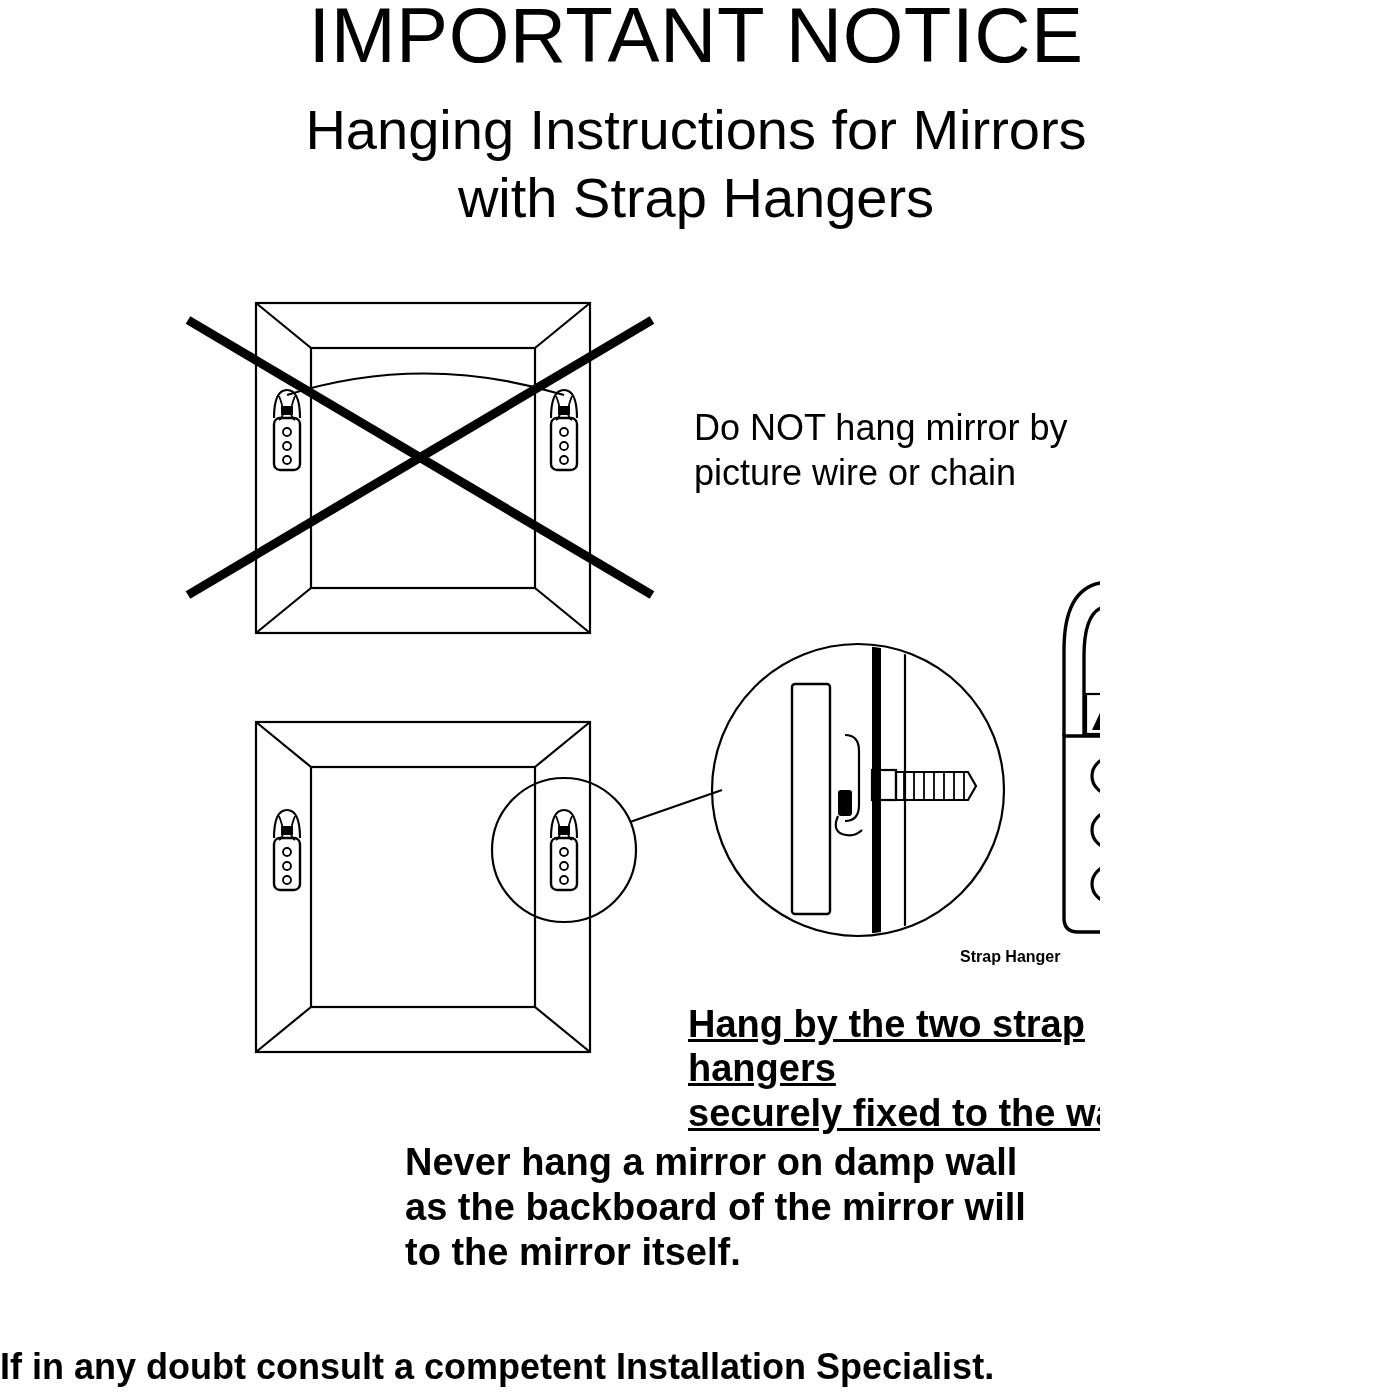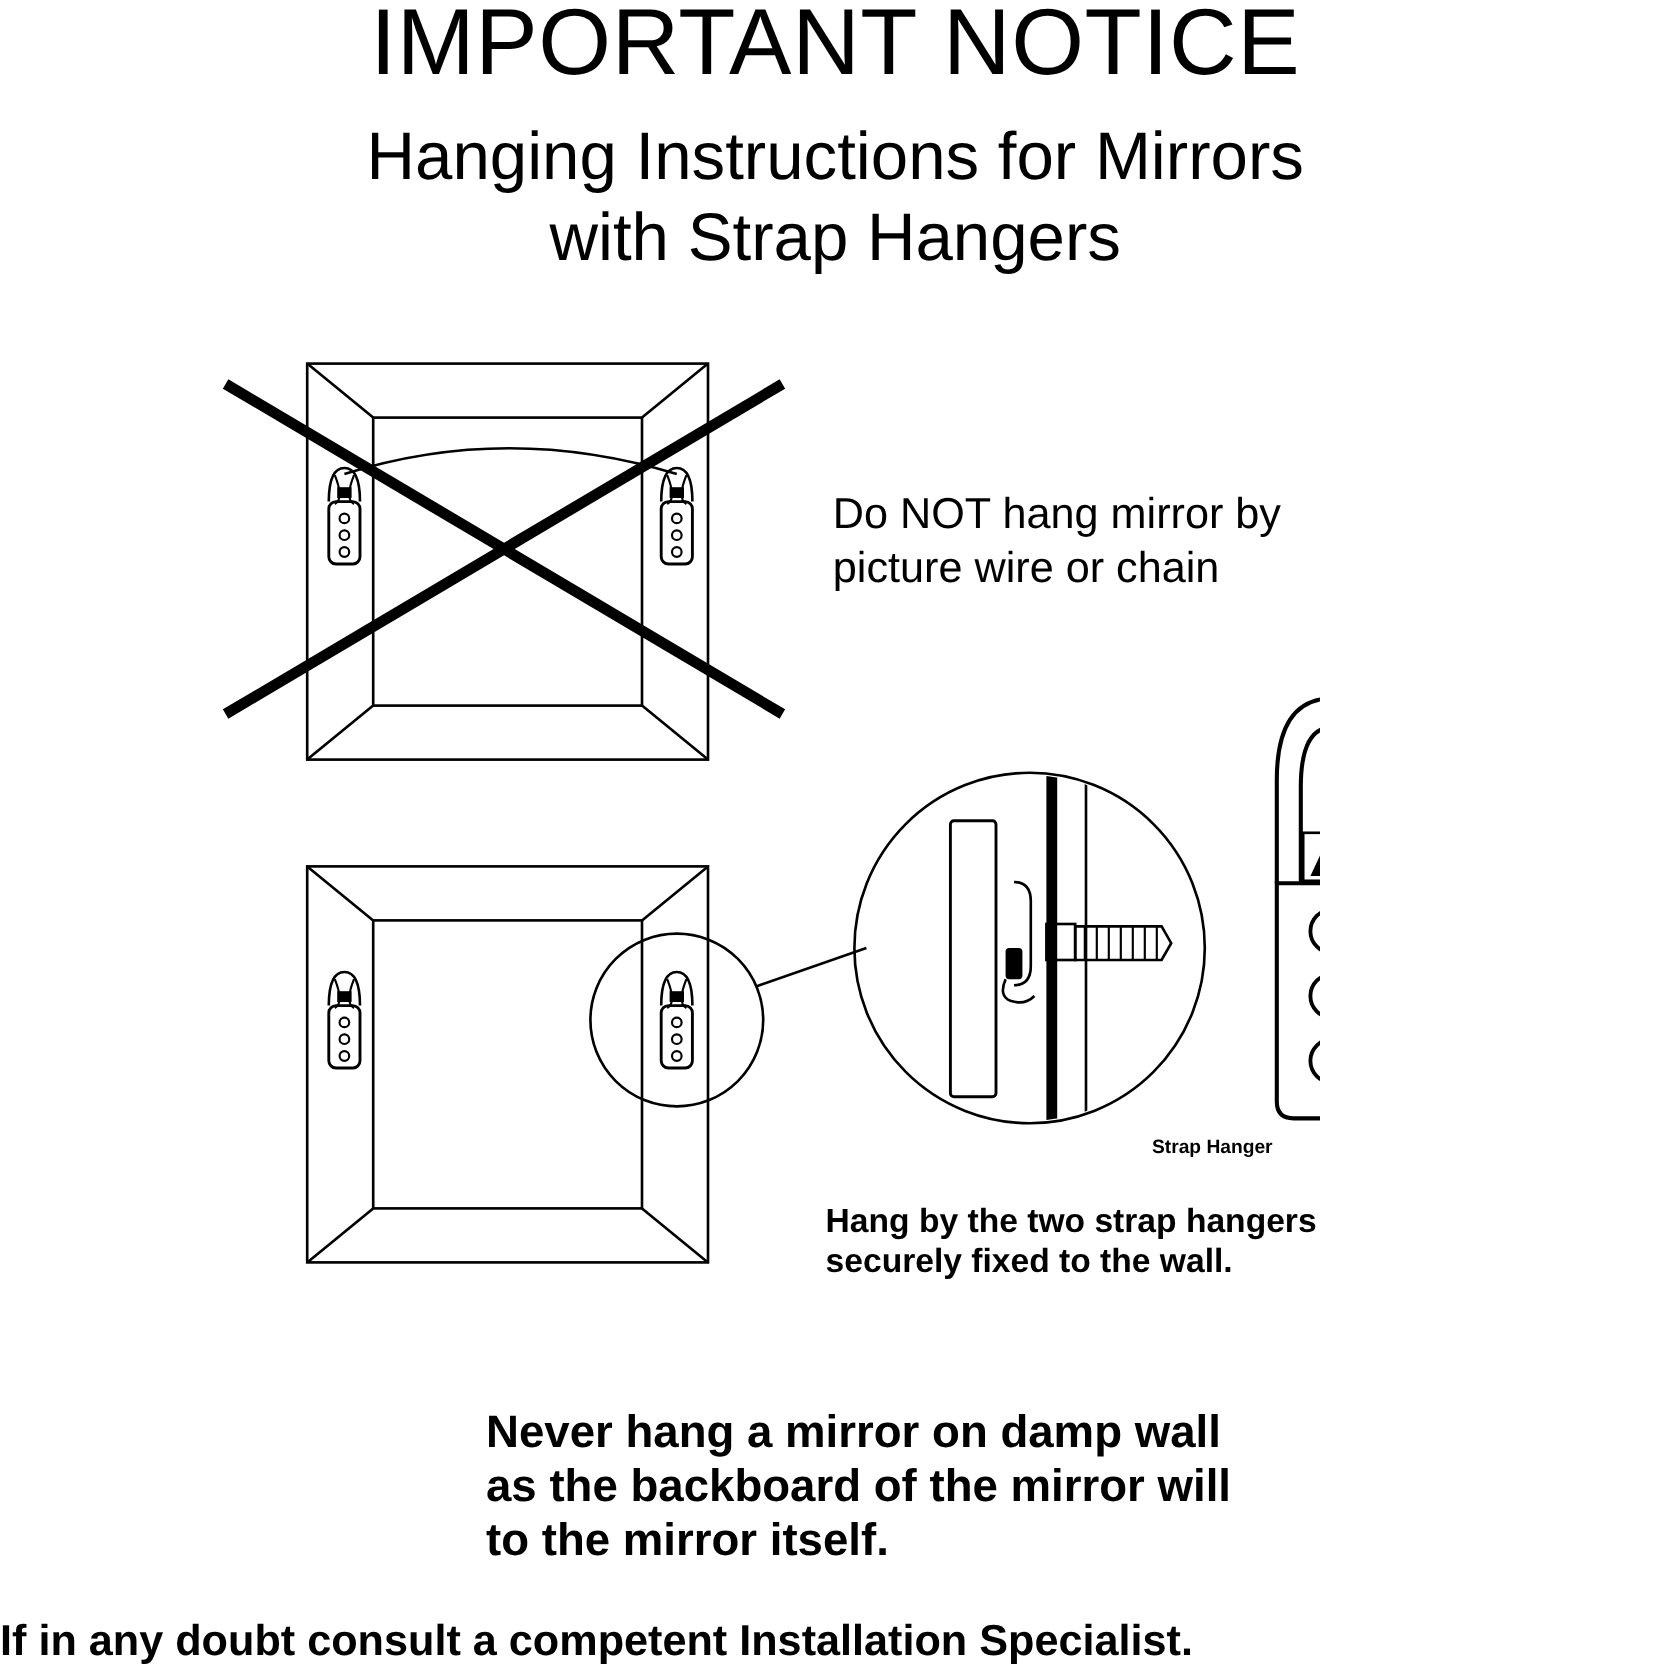--- a/index.html
+++ b/index.html
@@ -52,33 +52,33 @@
     top: 948px;
     width: 300px;
     font-size: 16px;
     font-weight: bold;
   }
   .note-hang {
     position: absolute;
     left: 688px;
     top: 1002px;
     width: 530px;
-    font-size: 28px;
+    font-size: 38px;
     line-height: 1.17;
     font-weight: bold;
+    text-decoration: underline;
   }
   .note-damp {
     position: absolute;
     left: 405px;
     top: 1140px;
     width: 680px;
     font-size: 38px;
     line-height: 1.19;
     font-weight: bold;
-    margin-top: 32px;
   }
   .note-doubt {
     position: absolute;
     left: 0;
     top: 1346px;
     width: 1392px;
     font-size: 36px;
     font-weight: bold;
   }
   svg.art {

